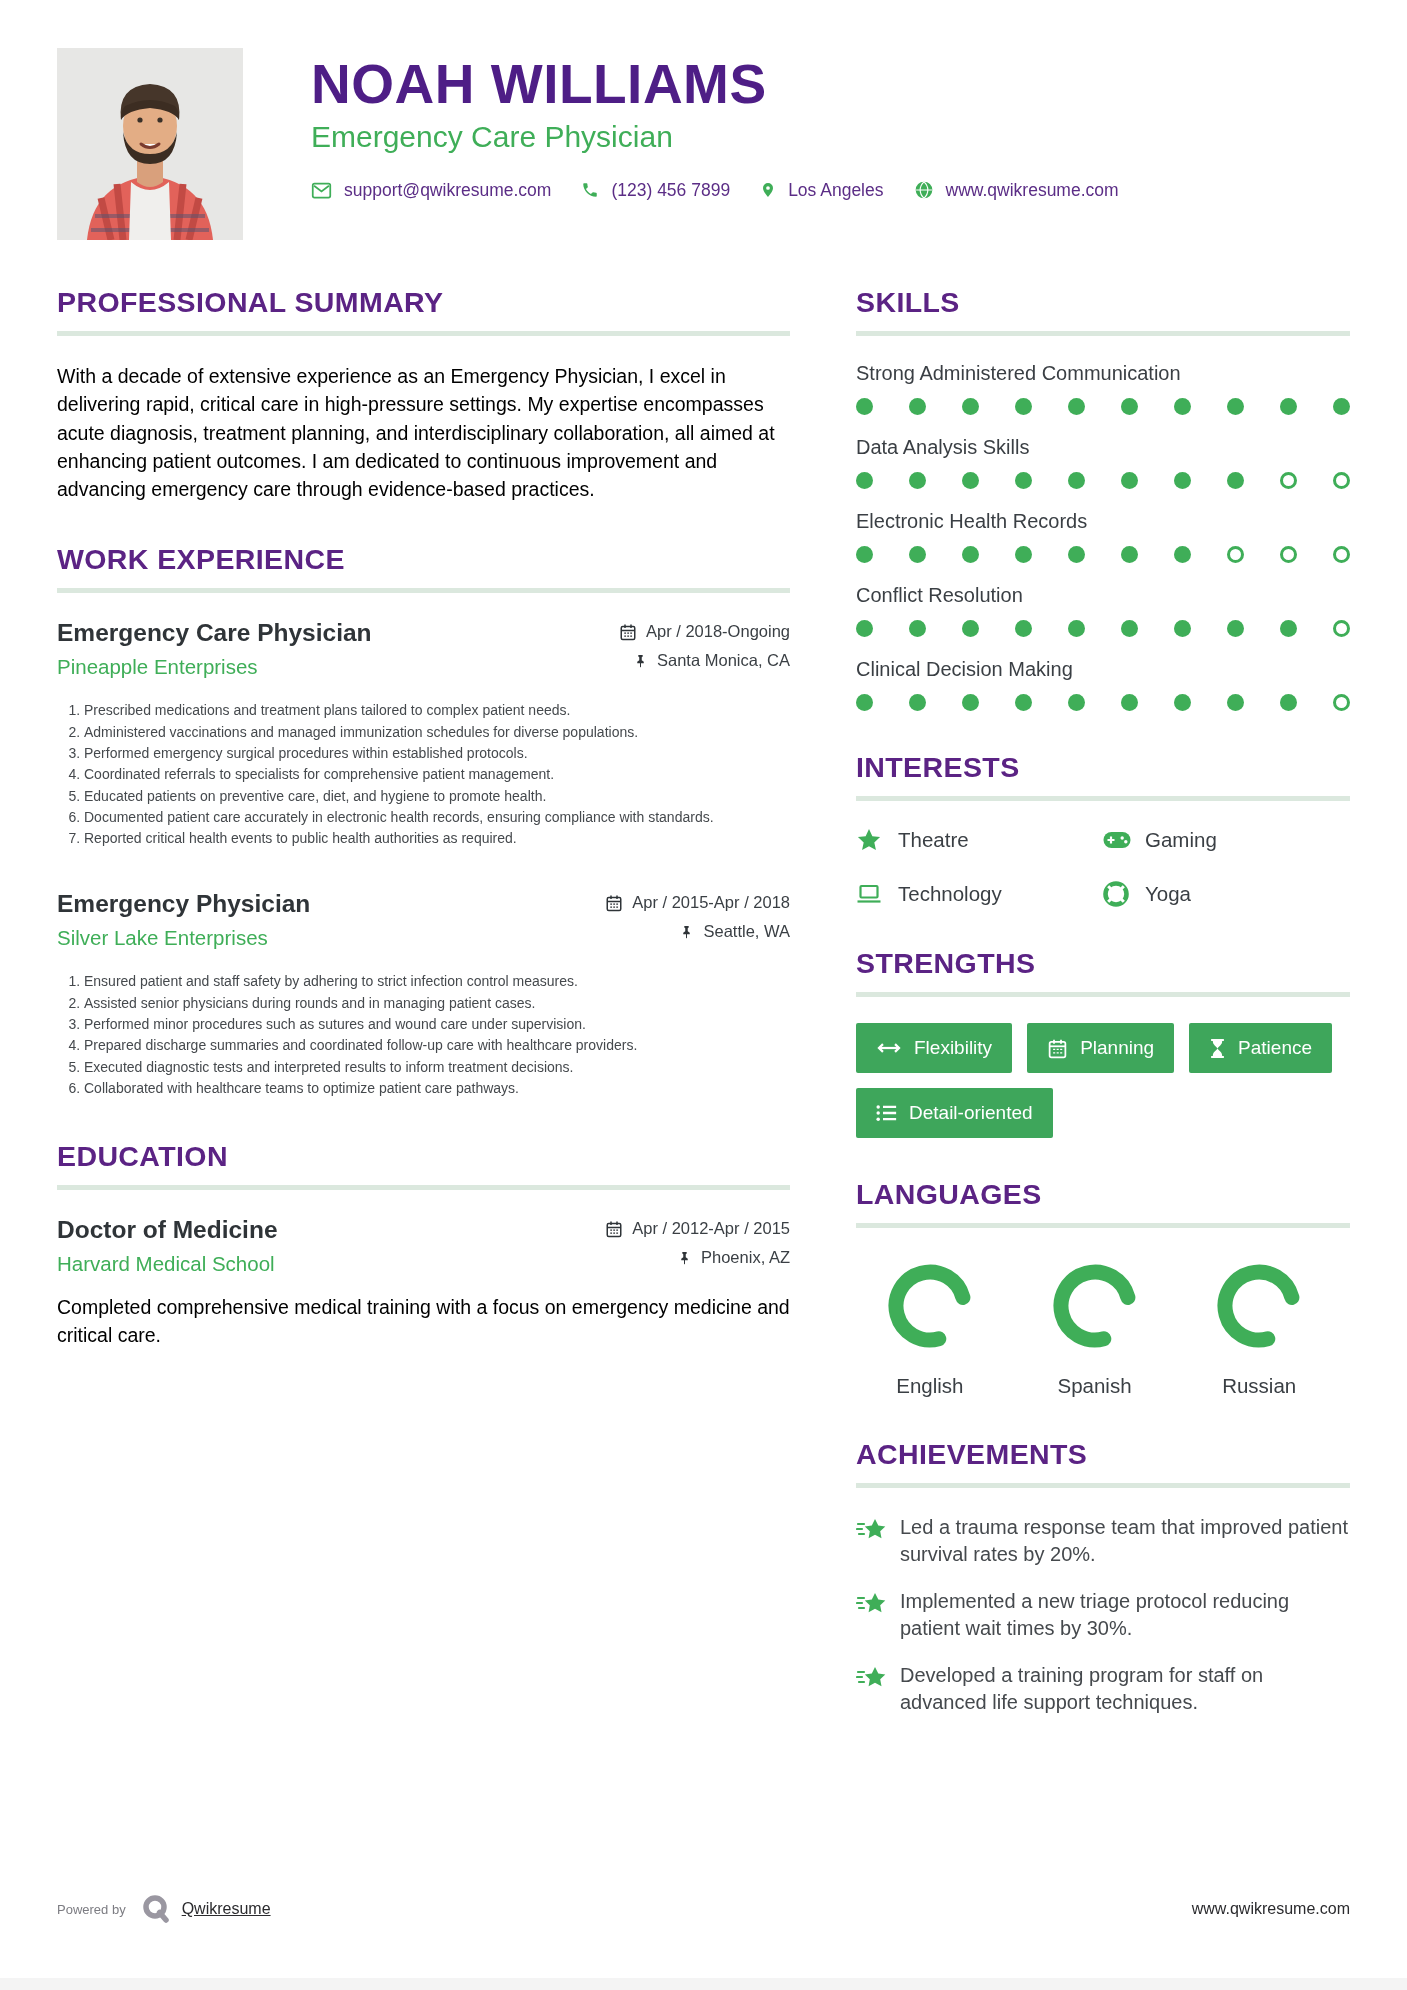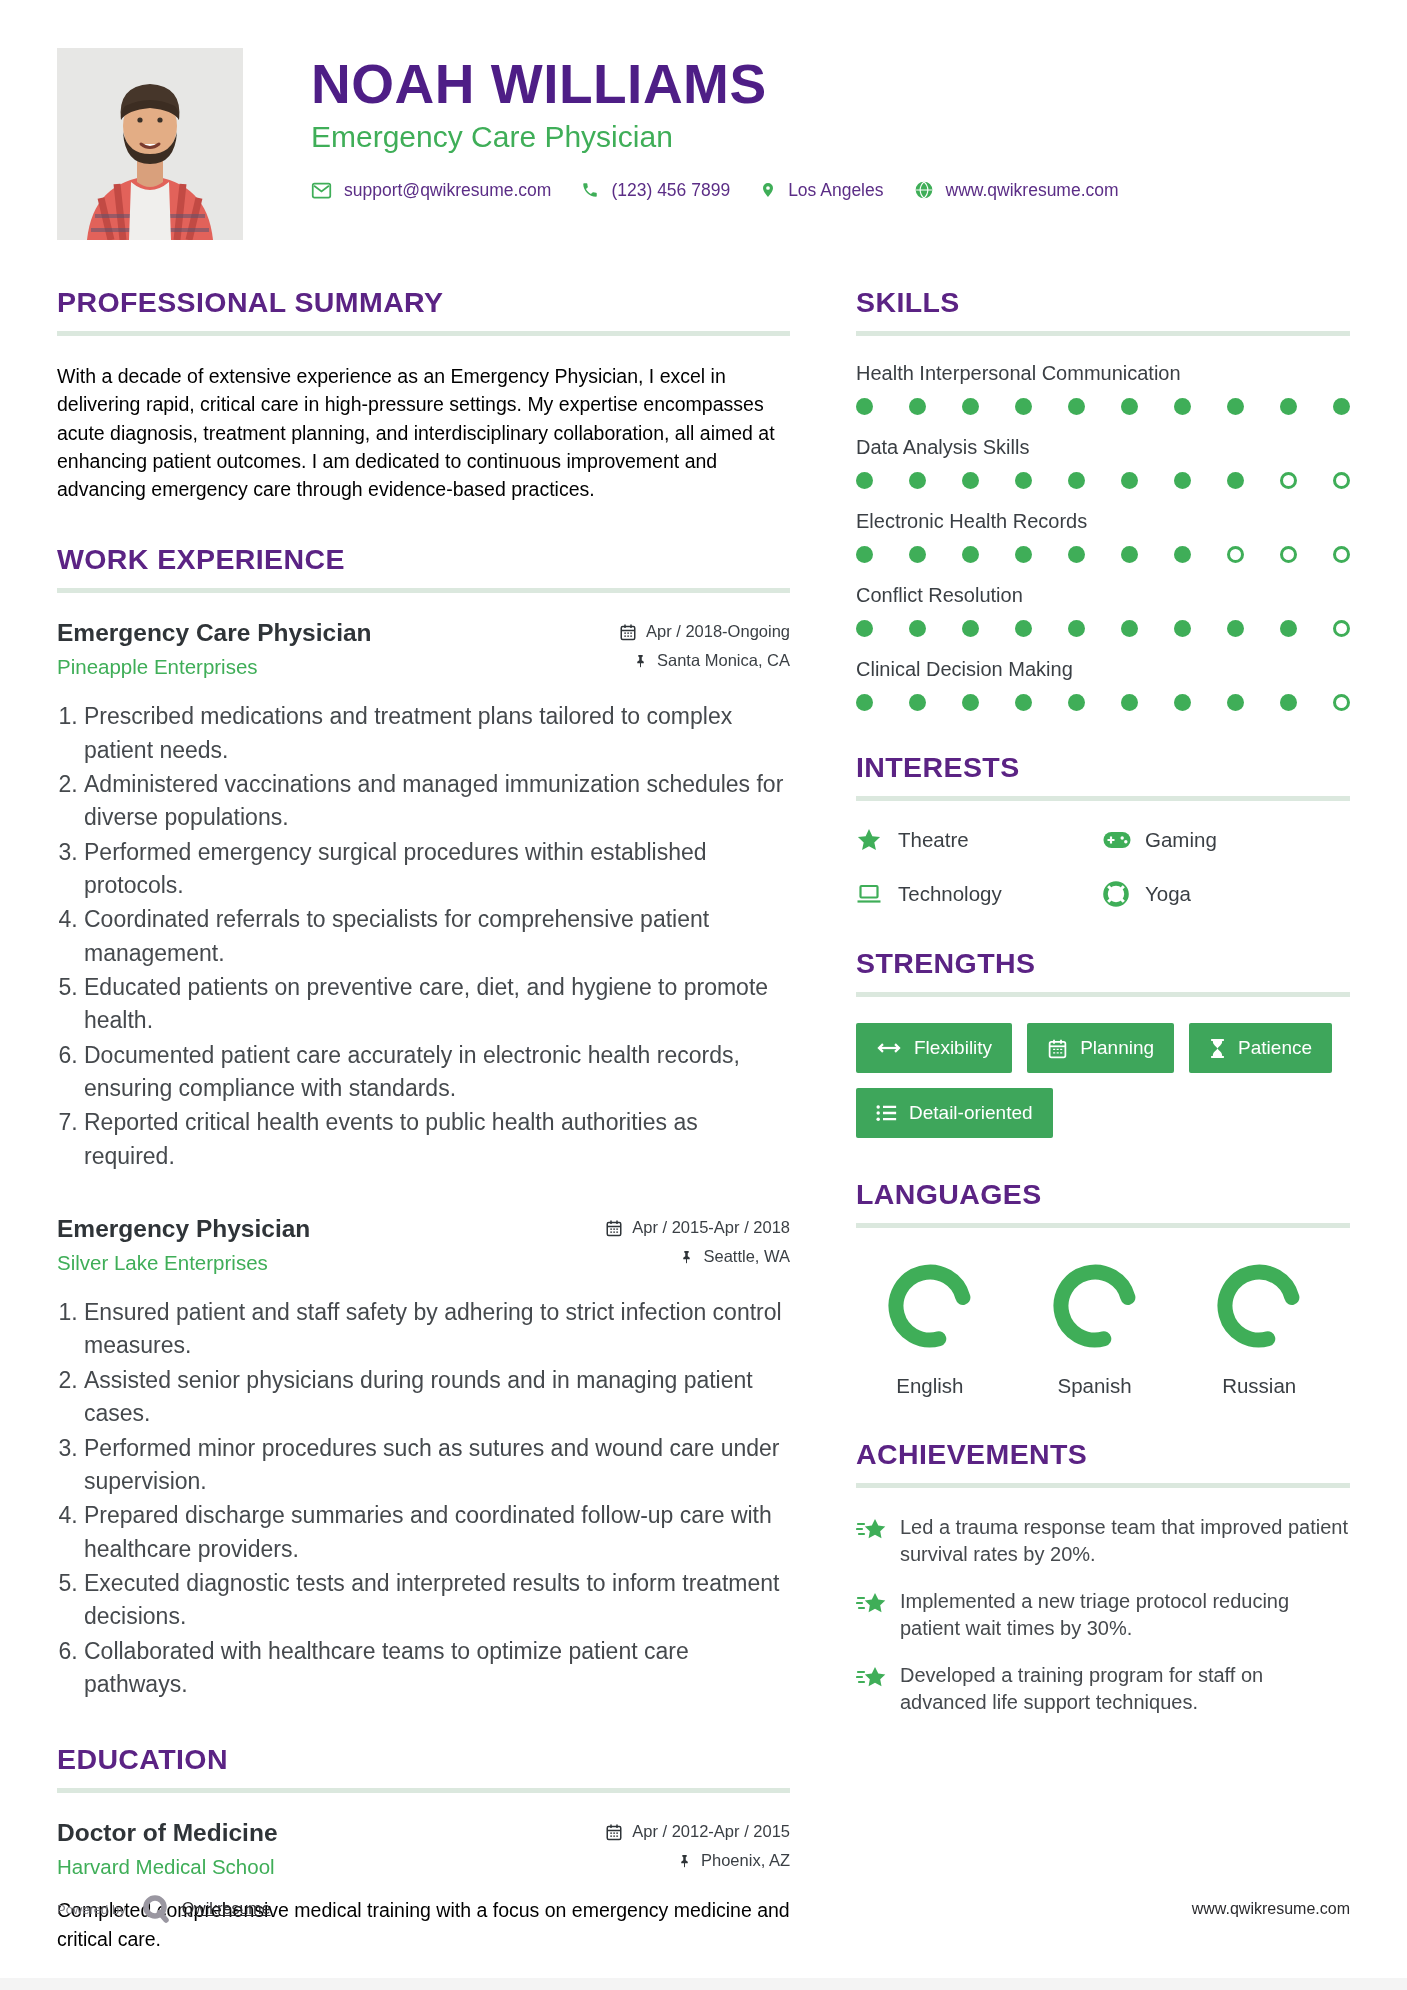--- a/index.html
+++ b/index.html
@@ -31,21 +31,21 @@
   
   .section-gap { margin-top:40px; }
   .job { margin-bottom:42px; }
   .job-head { display:flex; justify-content:space-between; align-items:flex-start; }
   .job-title { font-size:24.5px; font-weight:700; color:#2f3438; }
   .job-meta { text-align:right; flex:0 0 auto; padding-top:3px; }
   .meta-line { display:flex; justify-content:flex-end; align-items:center; font-size:16.5px; color:#3a3f44; margin-bottom:10px; }
   .meta-line .micon { display:flex; align-items:center; margin-right:9px; }
   .company { font-size:20.5px; color:#3fae58; margin-top:8px; }
   ol.duties { margin-top:20px; padding-left:27px; }
-  ol.duties li { font-size:23px; line-height:1.45; color:#45494d; margin-bottom:1px; }
+  ol.duties li { font-size:14px; line-height:1.45; color:#45494d; margin-bottom:1px; }
   .edu-desc { margin-top:16px; }
 
   
   .skill { margin-bottom:21px; }
   .skill-name { font-size:20px; color:#3a3f44; margin-bottom:13px; }
   .skill-dots { display:flex; justify-content:space-between; }
   .dot { width:17px; height:17px; border-radius:50%; }
   .dot.filled { background:#3fae58; }
   .dot.empty { border:3px solid #3fae58; background:#fff; }
 
@@ -281,21 +281,21 @@
       </section>
 
     </div>
 
     <div class="col-right">
 
       <section>
         <h2 class="sec">SKILLS</h2>
         <div class="rule"></div>
         <div class="skill">
-          <div class="skill-name">Health Interpersonal Communication</div>
+          <div class="skill-name">Strong Administered Communication</div>
           <div class="skill-dots">
               <span class="dot filled"></span>
               <span class="dot filled"></span>
               <span class="dot filled"></span>
               <span class="dot filled"></span>
               <span class="dot filled"></span>
               <span class="dot filled"></span>
               <span class="dot filled"></span>
               <span class="dot filled"></span>
               <span class="dot filled"></span>

